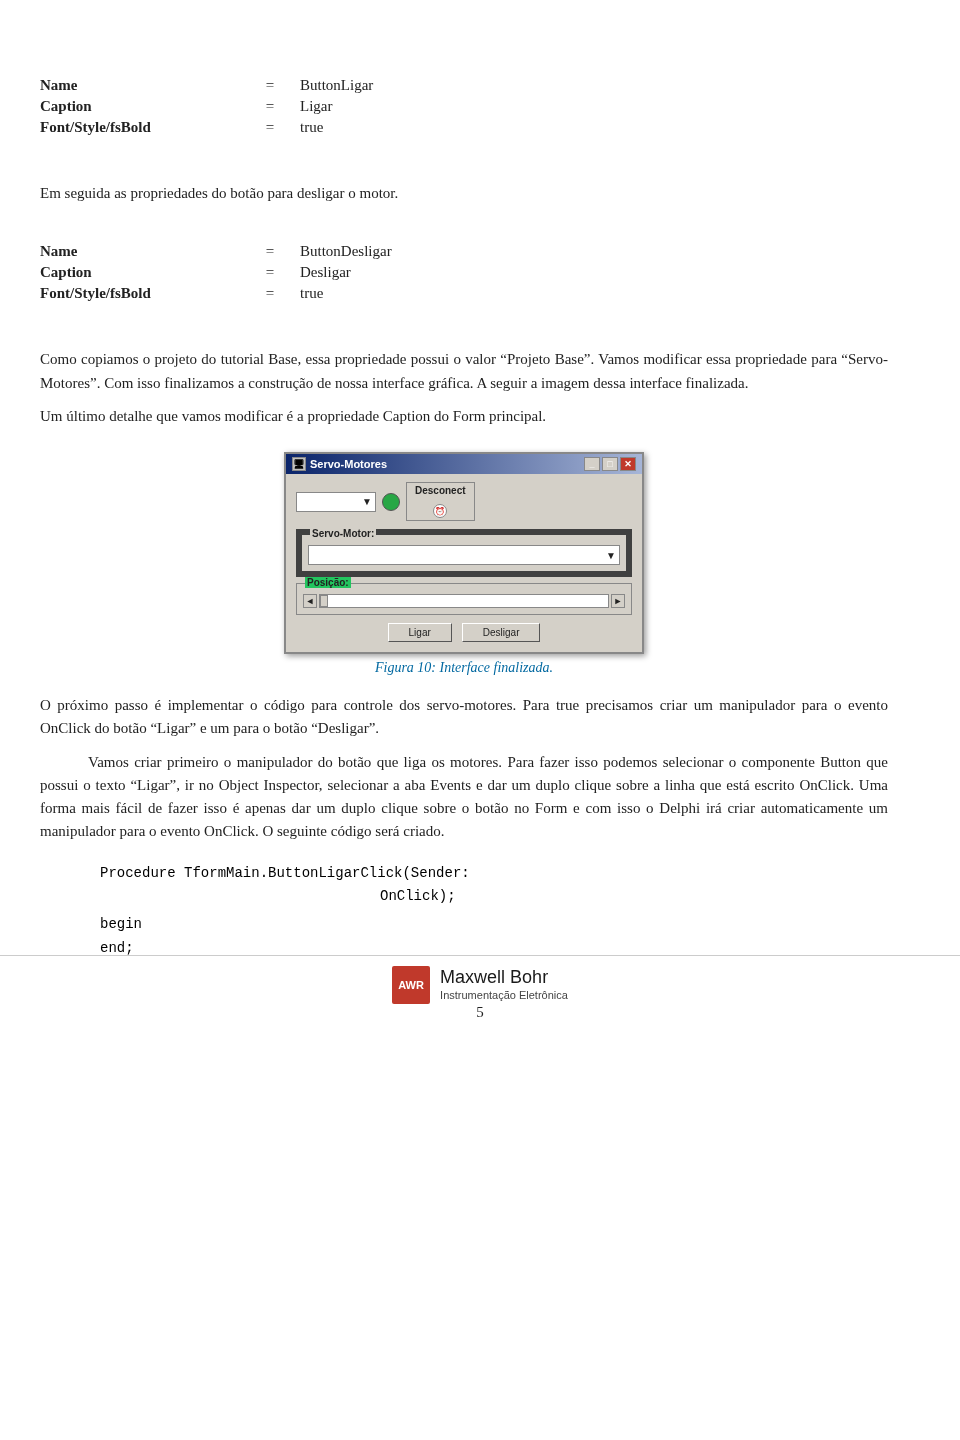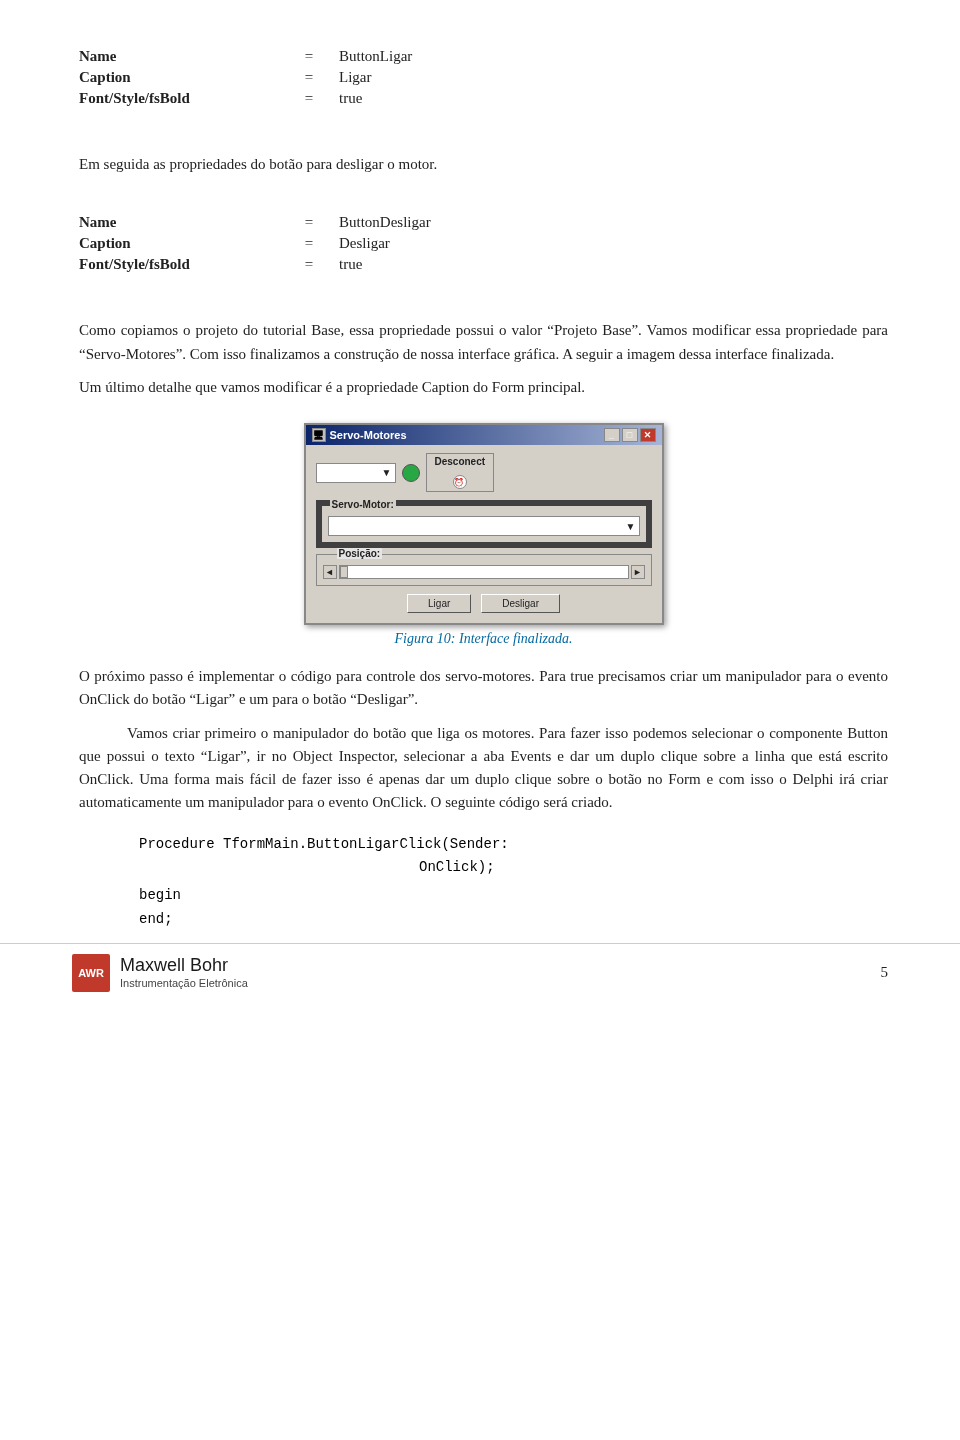--- a/index.html
+++ b/index.html
@@ -6,22 +6,23 @@
     body {
       background: #fff;
       font-family: 'Times New Roman', Times, serif;
       font-size: 15px;
       color: #222;
       width: 960px;
       min-height: 1440px;
       position: relative;
     }
     .page {
-      padding: 48px 72px 80px 79px;
+      padding: 48px 72px 80px 40px;
       position: relative;
+      margin-top: 29px;
     }
 
     
     .prop-table {
       margin-bottom: 18px;
       width: 100%;
     }
     .prop-row {
       display: flex;
       align-items: baseline;
@@ -206,22 +207,22 @@
     .win-posicao-group {
       border: 1px solid #888;
       padding: 2px 6px 6px 6px;
       margin-bottom: 8px;
       position: relative;
       background: #d4d0c8;
     }
     .win-posicao-label {
       position: absolute;
       top: -7px;
-      left: 20px;
-      background: #e5e5e5;
+      left: 8px;
+      background: #22c55e;
       padding: 0 2px;
       font-size: 10px;
       font-weight: bold;
     }
     .win-slider-row {
       margin-top: 8px;
       display: flex;
       align-items: center;
       gap: 2px;
     }
@@ -293,20 +294,21 @@
       position: absolute;
       bottom: 30px;
       left: 0;
       right: 0;
       display: flex;
       align-items: center;
       justify-content: space-between;
       padding: 0 72px;
       border-top: 1px solid #ccc;
       padding-top: 10px;
+      flex-direction: column;
     }
     .footer-logo {
       display: flex;
       align-items: center;
       gap: 10px;
     }
     .footer-logo-badge {
       width: 38px;
       height: 38px;
       background: #c0392b;

